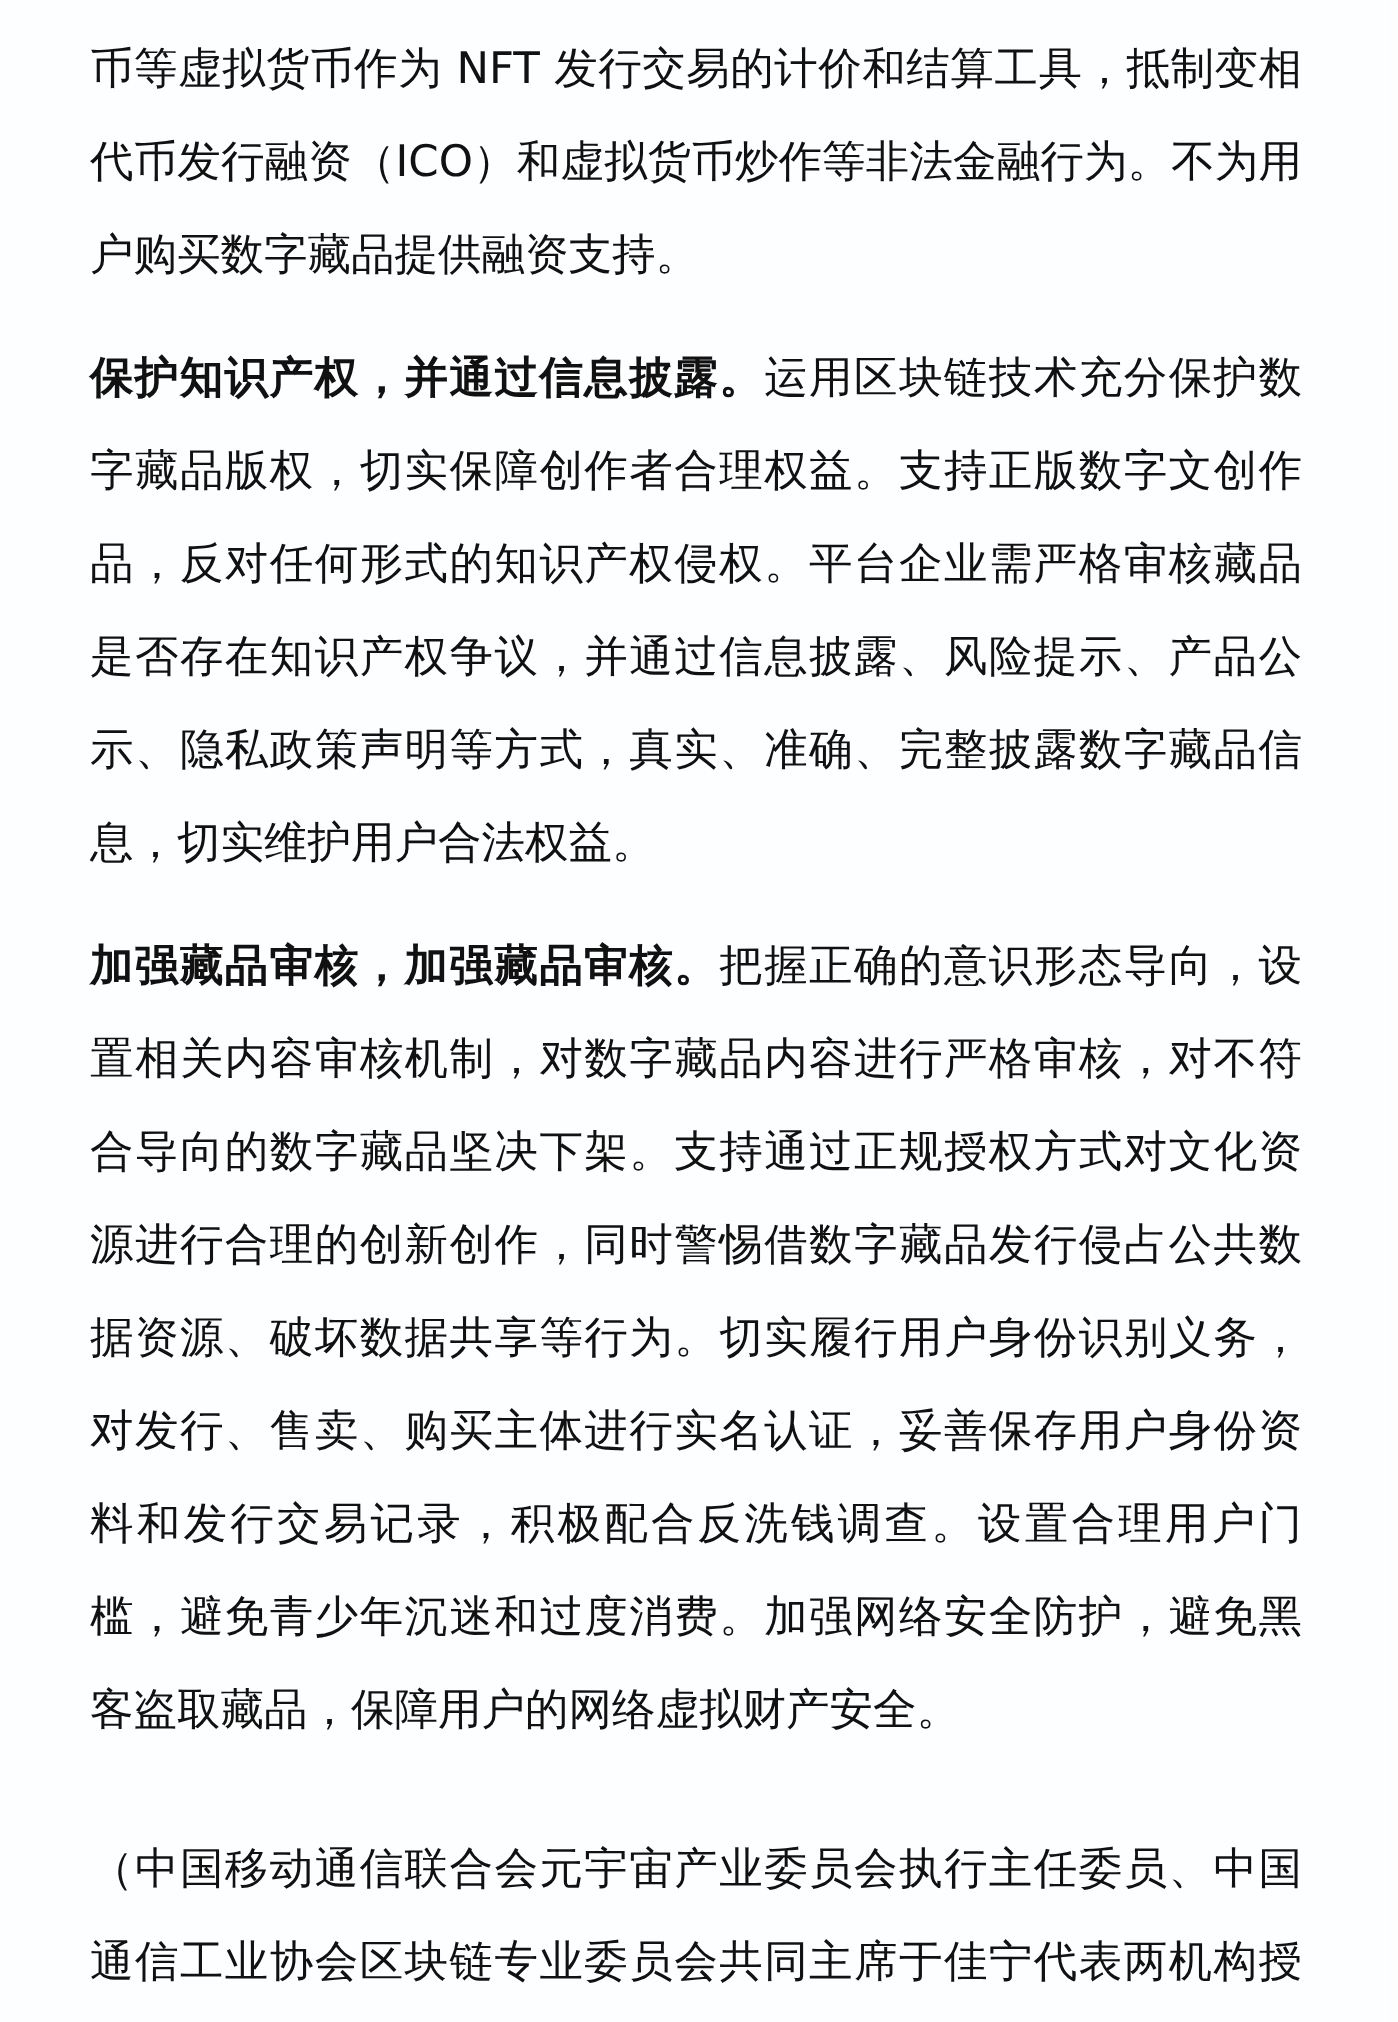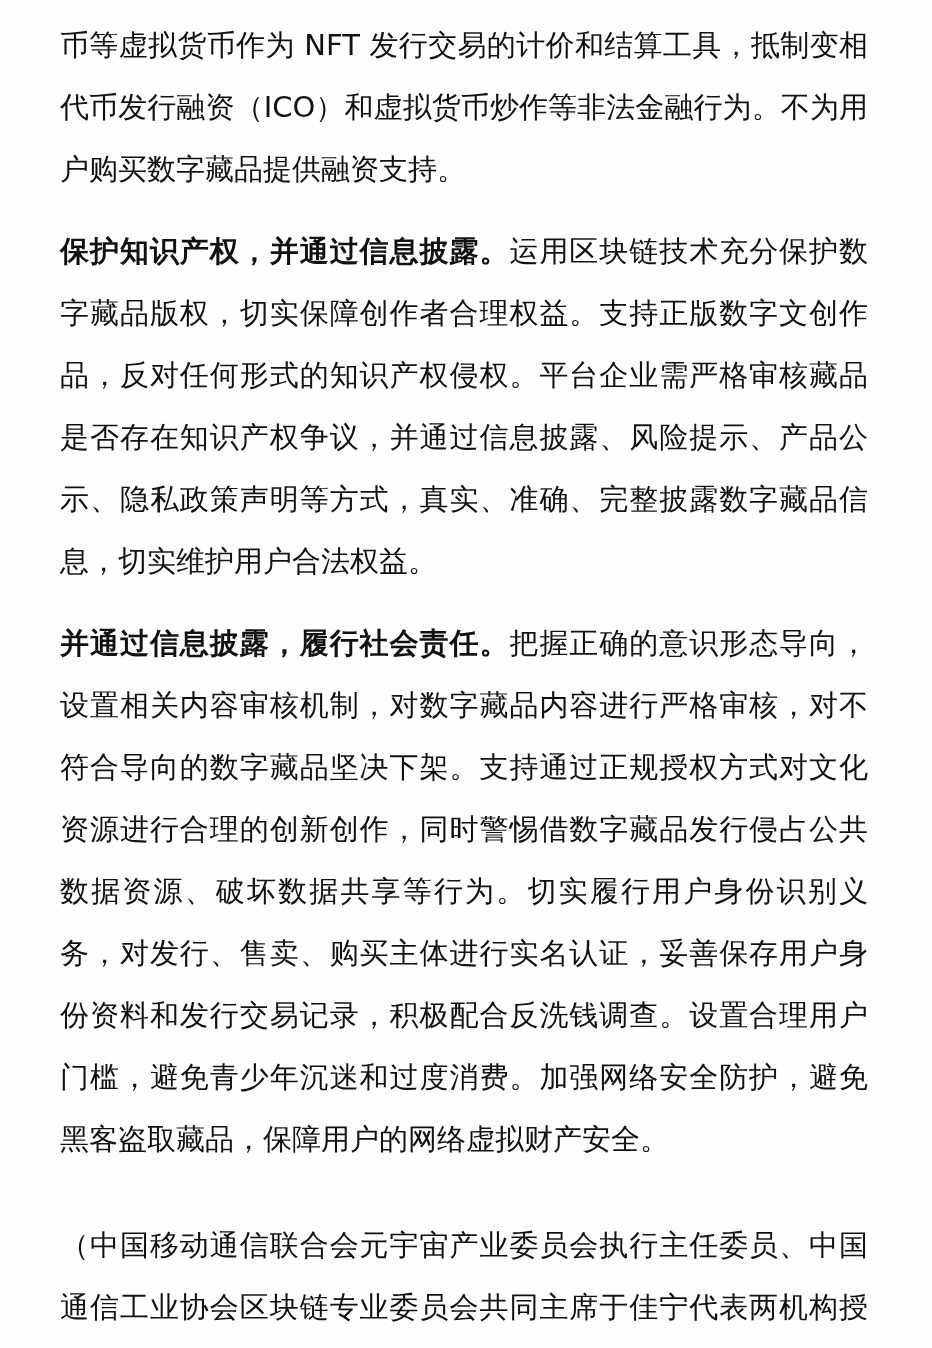--- a/index.html
+++ b/index.html
@@ -34,18 +34,18 @@
 <body>
 
 <div class="page">
   <p class="para">
     <span>币等虚拟货币作为 NFT 发行交易的计价和结算工具，抵制变相代币发行融资（ICO）和虚拟货币炒作等非法金融行为。不为用户购买数字藏品提供融资支持。</span>
   </p>
   <p class="para">
     <span class="bold">保护知识产权，并通过信息披露。</span><span>运用区块链技术充分保护数字藏品版权，切实保障创作者合理权益。支持正版数字文创作品，反对任何形式的知识产权侵权。平台企业需严格审核藏品是否存在知识产权争议，并通过信息披露、风险提示、产品公示、隐私政策声明等方式，真实、准确、完整披露数字藏品信息，切实维护用户合法权益。</span>
   </p>
   <p class="para">
-    <span class="bold">并通过信息披露，履行社会责任。</span><span>把握正确的意识形态导向，设置相关内容审核机制，对数字藏品内容进行严格审核，对不符合导向的数字藏品坚决下架。支持通过正规授权方式对文化资源进行合理的创新创作，同时警惕借数字藏品发行侵占公共数据资源、破坏数据共享等行为。切实履行用户身份识别义务，对发行、售卖、购买主体进行实名认证，妥善保存用户身份资料和发行交易记录，积极配合反洗钱调查。设置合理用户门槛，避免青少年沉迷和过度消费。加强网络安全防护，避免黑客盗取藏品，保障用户的网络虚拟财产安全。</span>
+    <span class="bold">加强藏品审核，加强藏品审核。</span><span>把握正确的意识形态导向，设置相关内容审核机制，对数字藏品内容进行严格审核，对不符合导向的数字藏品坚决下架。支持通过正规授权方式对文化资源进行合理的创新创作，同时警惕借数字藏品发行侵占公共数据资源、破坏数据共享等行为。切实履行用户身份识别义务，对发行、售卖、购买主体进行实名认证，妥善保存用户身份资料和发行交易记录，积极配合反洗钱调查。设置合理用户门槛，避免青少年沉迷和过度消费。加强网络安全防护，避免黑客盗取藏品，保障用户的网络虚拟财产安全。</span>
   </p>
   <p class="para note">
     <span>（中国移动通信联合会元宇宙产业委员会执行主任委员、中国通信工业协会区块链专业委员会共同主席于佳宁代表两机构授权发布）</span>
   </p>
 </div>
 
 </body></html>

